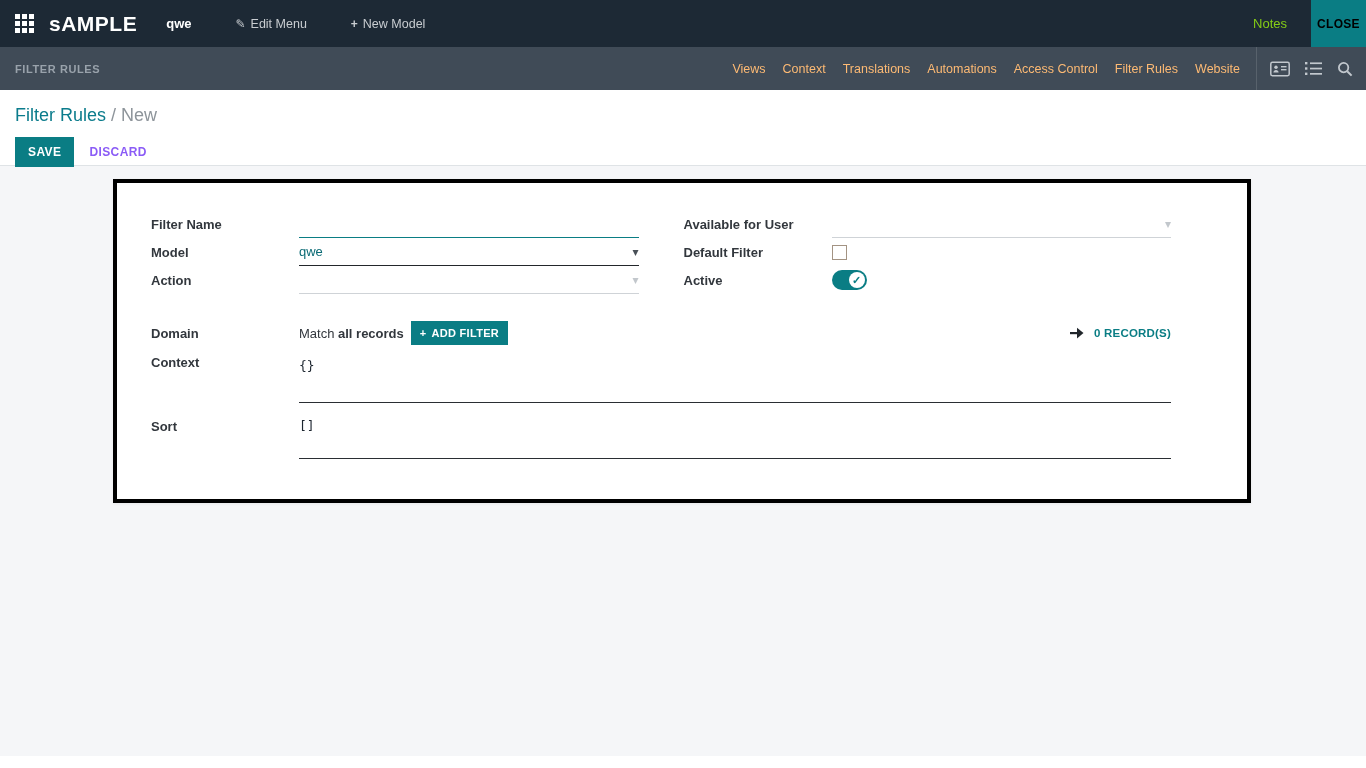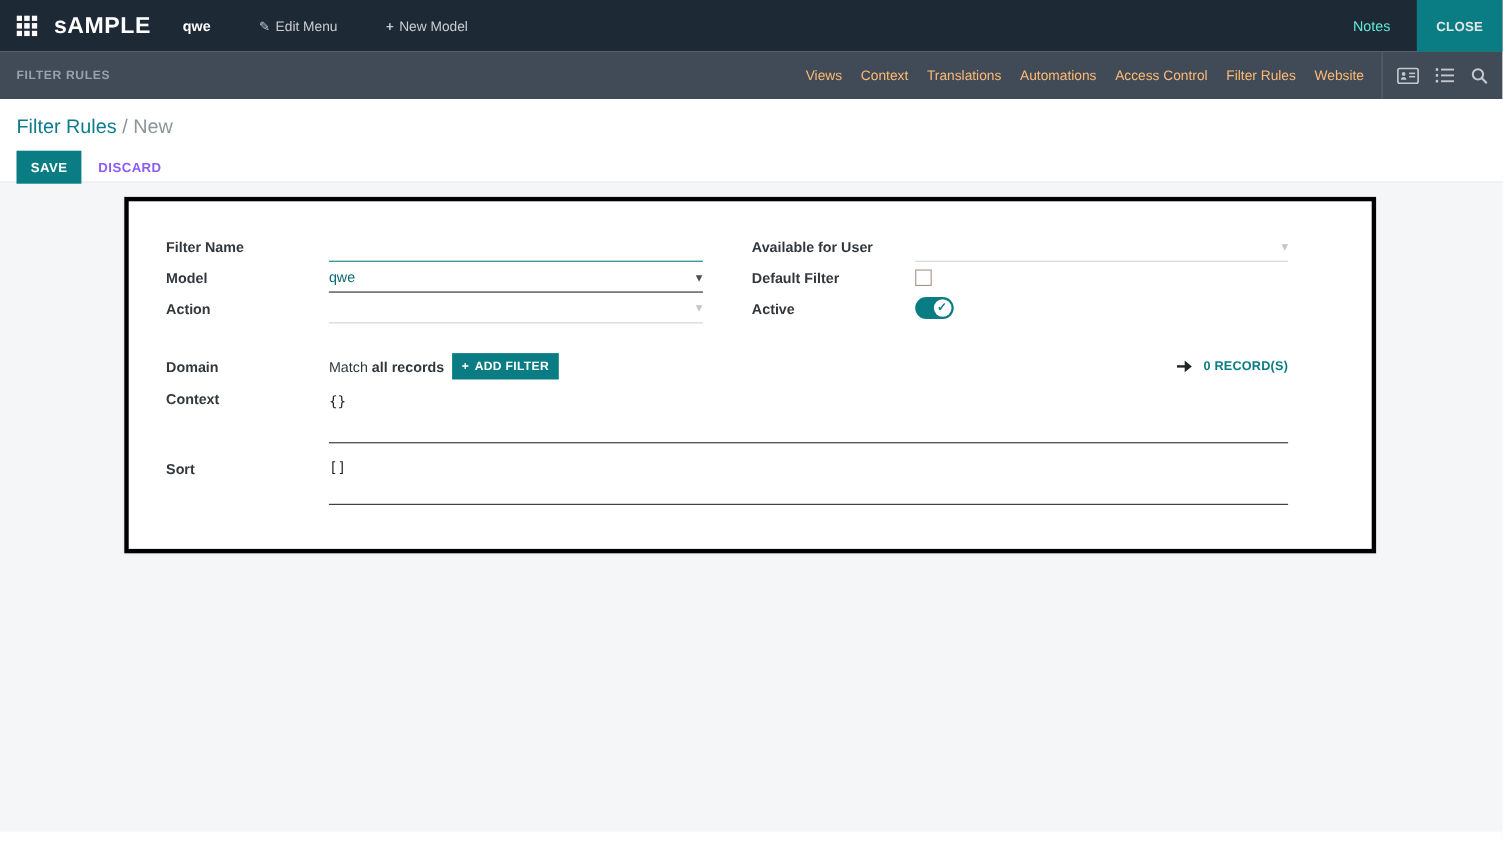--- a/index.html
+++ b/index.html
@@ -15,23 +15,23 @@
   .topbar {
     height: 47px; background: #1d2935; display: flex; align-items: center;
     padding-left: 15px; color: #fff;
   }
   .apps-icon { width: 19px; height: 19px; margin-right: 15px; cursor: pointer; display: flex; }
   .brand { font-size: 21px; font-weight: bold; letter-spacing: .5px; cursor: pointer; }
   .top-menu { font-size: 13px; font-weight: bold; color: #fff; margin-left: 29px; cursor: pointer; }
   .top-link { font-size: 12.5px; color: #c9cdd1; margin-left: 44px; cursor: pointer; display: flex; align-items: center; gap: 5px; }
   .top-link .glyph { font-size: 12px; }
   .topbar-right { margin-left: auto; display: flex; align-items: center; height: 100%; }
-  .notes { font-size: 13px; color: #5eead4; margin-right: 24px; cursor: pointer; }
+  .notes { font-size: 13px; color: #84cc16; margin-right: 24px; cursor: pointer; }
   .close-btn {
-    height: 100%; width: 78px; background: #0a7d84; border: none; color: #e5e5e5;
+    height: 100%; width: 55px; background: #0a7d84; border: none; color: #000000;
     font-family: inherit; font-size: 12px; font-weight: bold; letter-spacing: .3px; cursor: pointer;
   }
 
   
   .studiobar {
     height: 43px; background: #404b57; display: flex; align-items: center;
     padding: 0 13px 0 15px; color: #c6ccd2;
   }
   .studio-crumb { font-size: 11px; font-weight: bold; color: #99a2ab; letter-spacing: .6px; }
   .tabs { margin-left: auto; display: flex; align-items: center; gap: 17px; font-size: 12.5px; }

